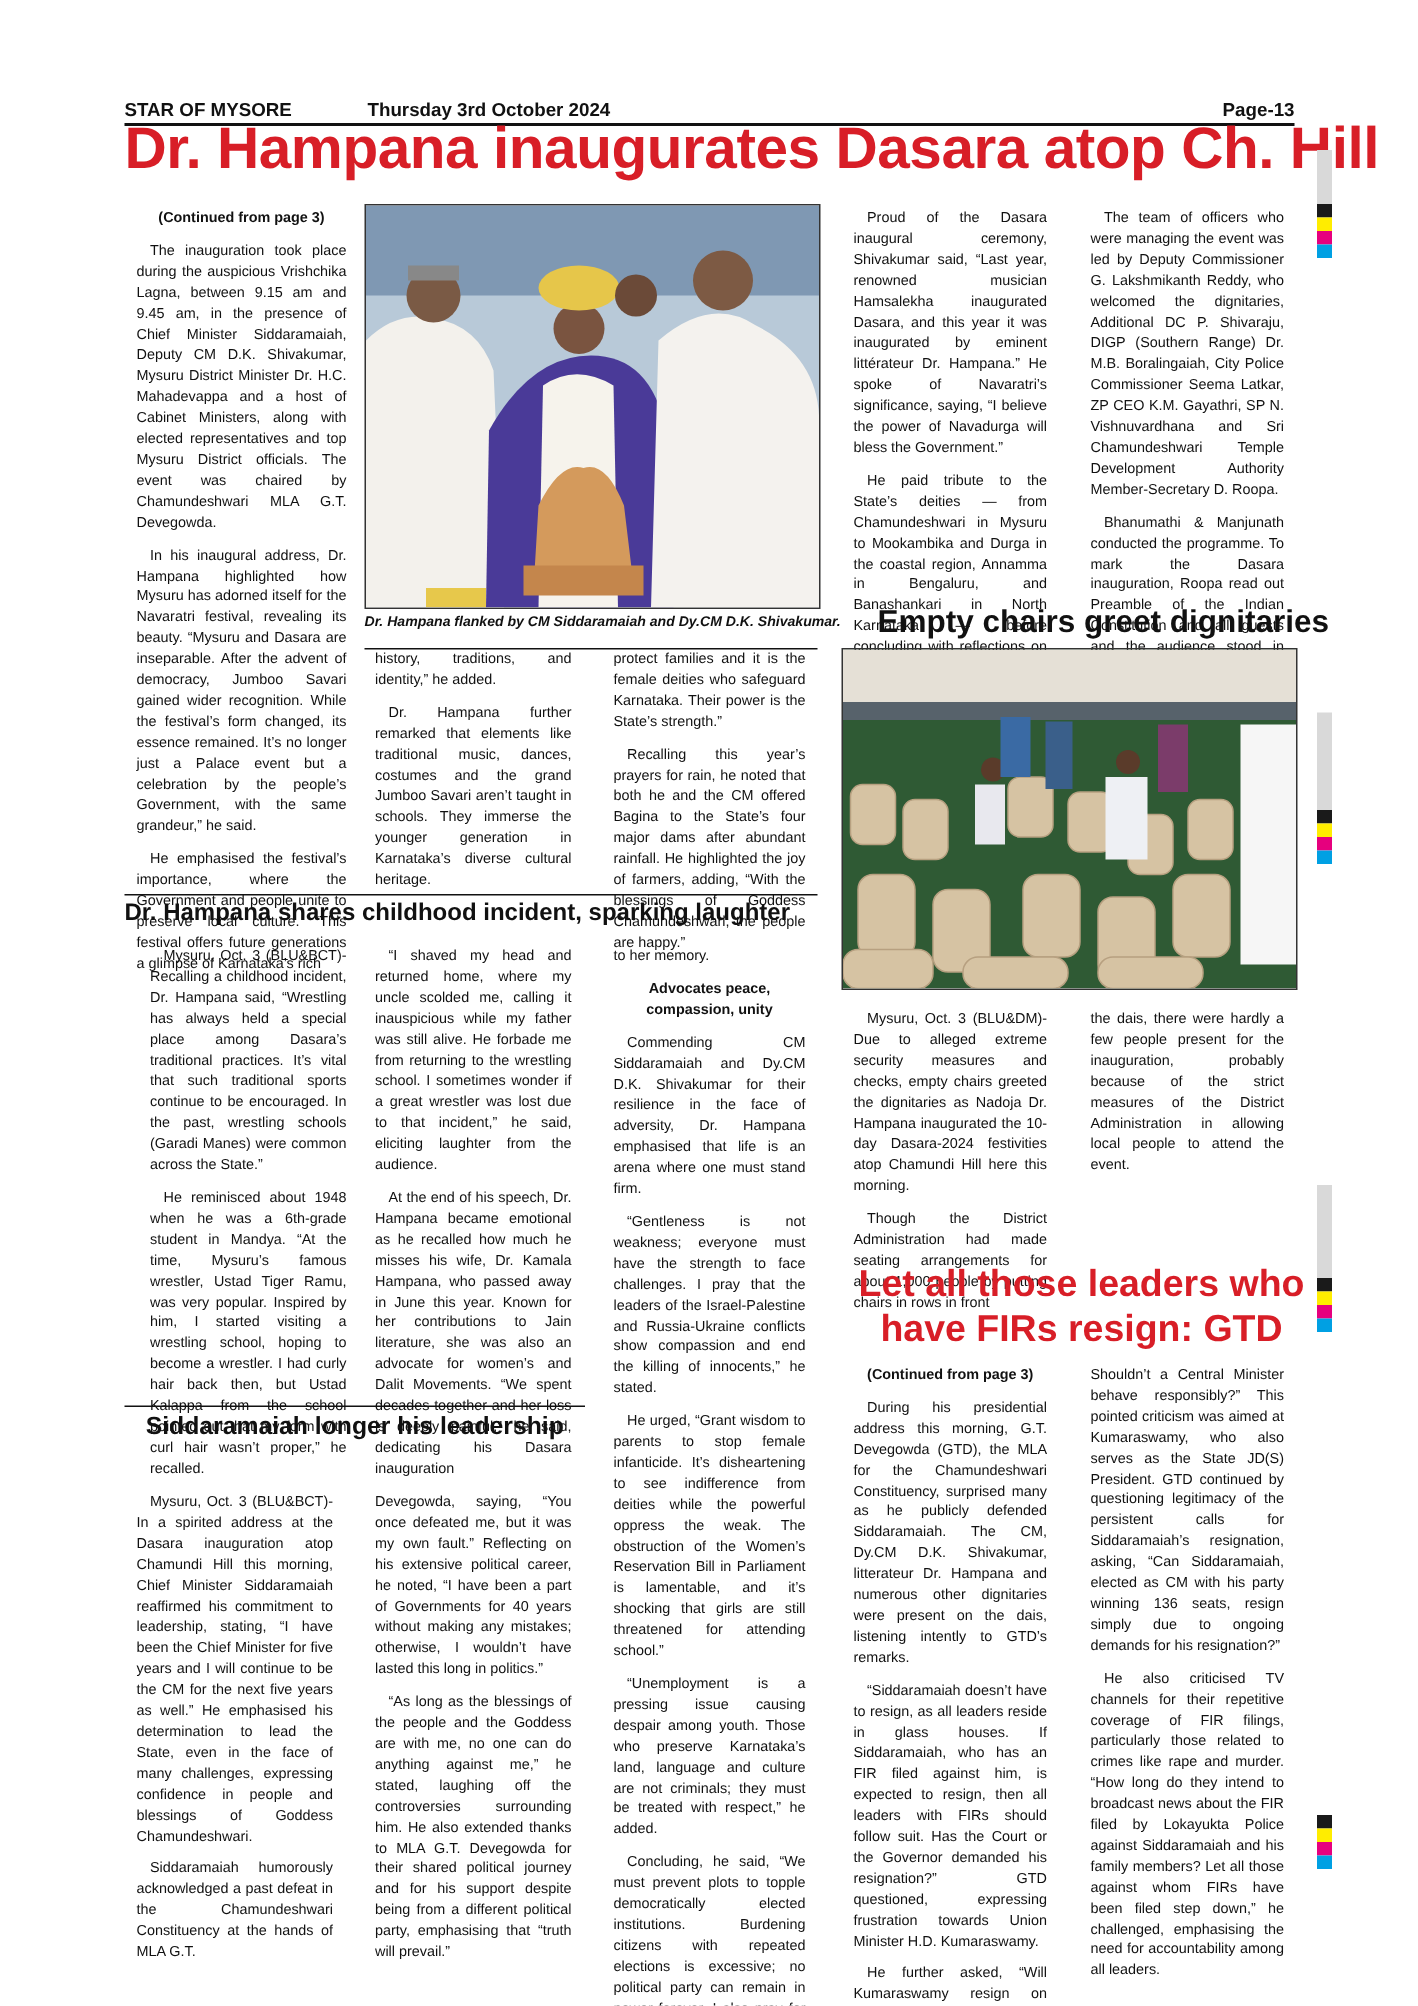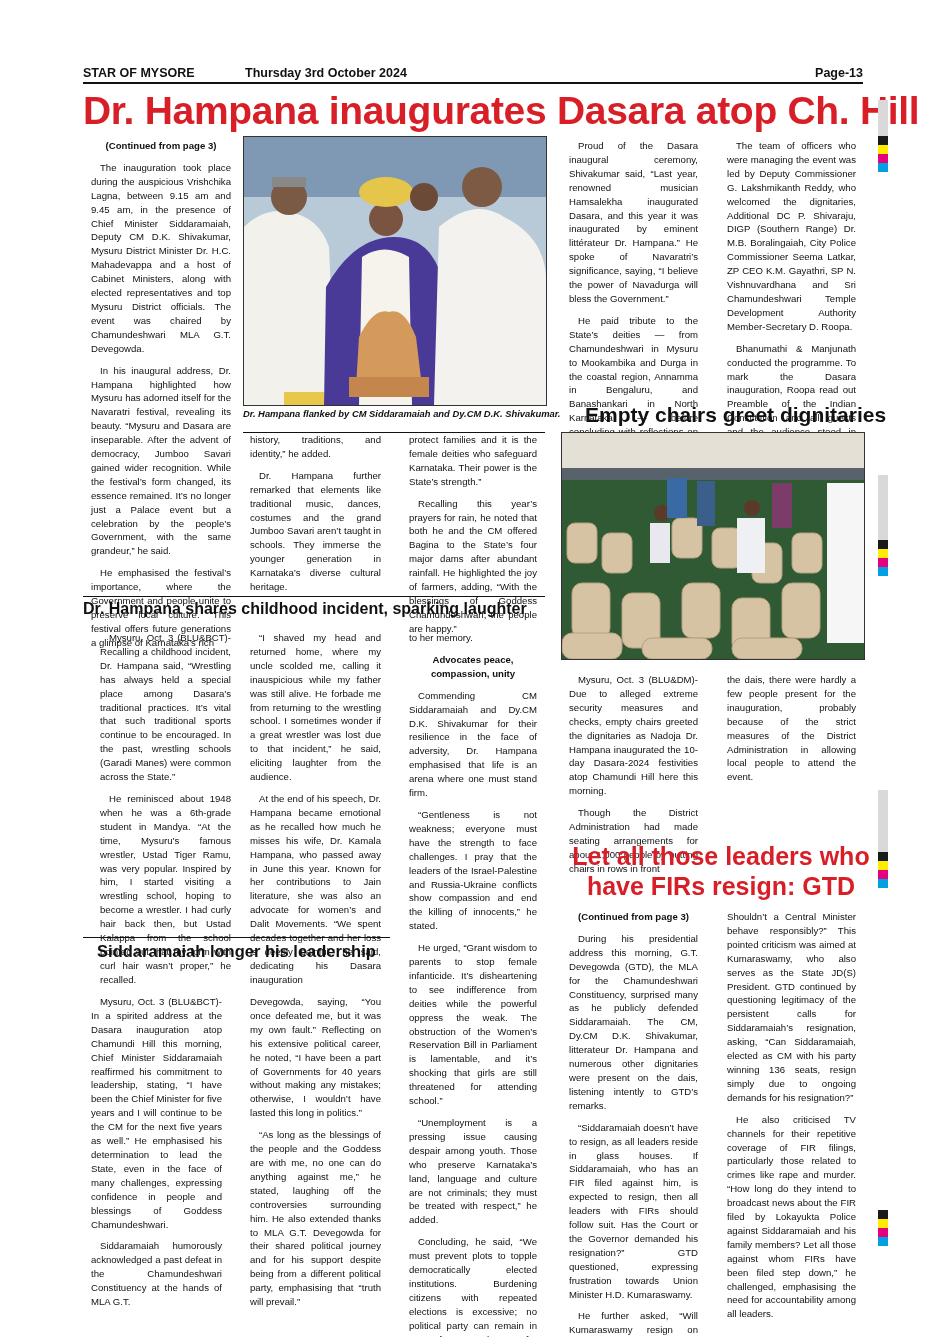--- a/index.html
+++ b/index.html
@@ -3,21 +3,21 @@
 <meta charset="utf-8">
 <style>
   html,body{margin:0;padding:0;background:#fff;}
   body{width:945px;height:1337px;position:relative;overflow:hidden;font-family:"Liberation Sans",sans-serif;color:#111;}
   .abs{position:absolute;}
   .masthead{left:83px;top:66px;width:780px;height:16px;font-size:12.5px;font-weight:bold;}
   .masthead .paper{position:absolute;left:0;top:0;}
   .masthead .date{position:absolute;left:162px;top:0;}
   .masthead .page{position:absolute;right:0;top:0;}
   .rule{left:83px;top:82px;width:780px;height:2px;background:#111;}
-  .headline{left:83px;top:87px;width:785px;font-size:39px;font-weight:bold;color:#d81e27;letter-spacing:-0.3px;white-space:nowrap;line-height:48px;}
+  .headline{left:83px;top:76px;width:785px;font-size:39px;font-weight:bold;color:#d81e27;letter-spacing:-0.3px;white-space:nowrap;line-height:48px;}
   .col{position:absolute;font-size:9.6px;line-height:13.9px;text-align:justify;}
   .col p{margin:8px;text-indent:9px;}
   .col p.cont{text-indent:0;}
   .col p.center-bold{text-indent:0;text-align:center;font-weight:bold;}
   .photo{position:absolute;border:1px solid #333;overflow:hidden;}
   .caption{position:absolute;font-size:9.4px;font-style:italic;font-weight:bold;white-space:nowrap;border-bottom:1px solid #111;padding-bottom:13px;}
   .subhead{position:absolute;font-weight:bold;white-space:nowrap;}
   .hr{position:absolute;height:1px;background:#111;}
   .redhead{position:absolute;color:#d81e27;font-weight:bold;text-align:center;font-size:25px;line-height:30px;}
   .regmark{position:absolute;left:878px;width:10px;}

